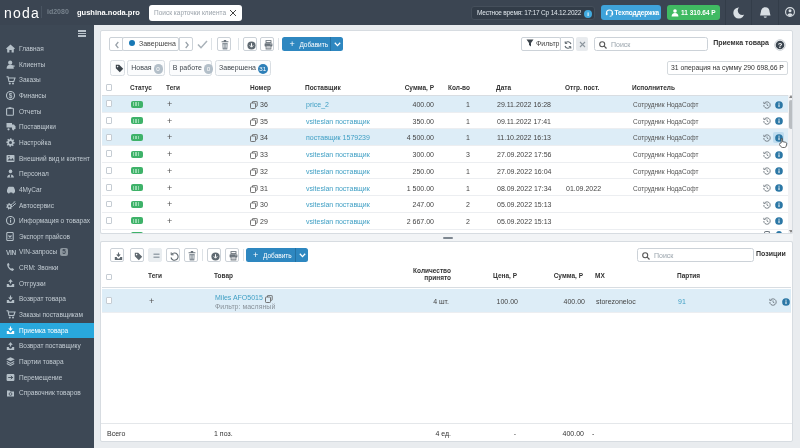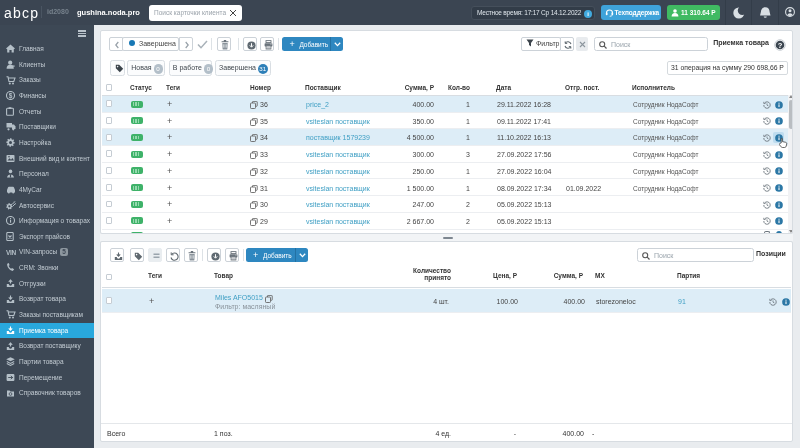--- a/index.html
+++ b/index.html
@@ -56,21 +56,21 @@
 .gbadge i+i{left:4.3px;}
 .gbadge .t{position:absolute;left:6.9px;top:1.6px;width:1.6px;height:3.9px;background:#93d9ad;}
 .chk{position:absolute;width:6.8px;height:6.8px;border:1px solid #c5ccd3;border-radius:1px;background:#fff;top:4.4px;left:4.5px;}
 .trow .chk{left:3.5px;}
 .plus8{font-size:9px;color:#555;font-weight:normal;}
 .hicon{position:absolute;top:3px;}
 .iicon{position:absolute;top:3px;}
 </style></head>
 <body>
 <div id="topbar">
-  <div id="logo">abcp</div>
+  <div id="logo">noda</div>
   <div style="position:absolute;left:41px;top:6px;width:1px;height:12px;background:#4a5562;"></div>
   <div id="instid">id2080</div>
   <div id="domain">gushina.noda.pro</div>
   <div id="topsearch">Поиск карточки клиента
     <svg class="x" viewBox="0 0 8 8">
         <path d="M1 1 L7 7 M7 1 L1 7" stroke="#444" stroke-width="1"></path>
       </svg>
   </div>
   <div id="timebox">Местное время: 17:17 Ср 14.12.2022
     <svg style="position:absolute;left:112px;top:2.5px" width="8" height="8" viewBox="0 0 8 8">

